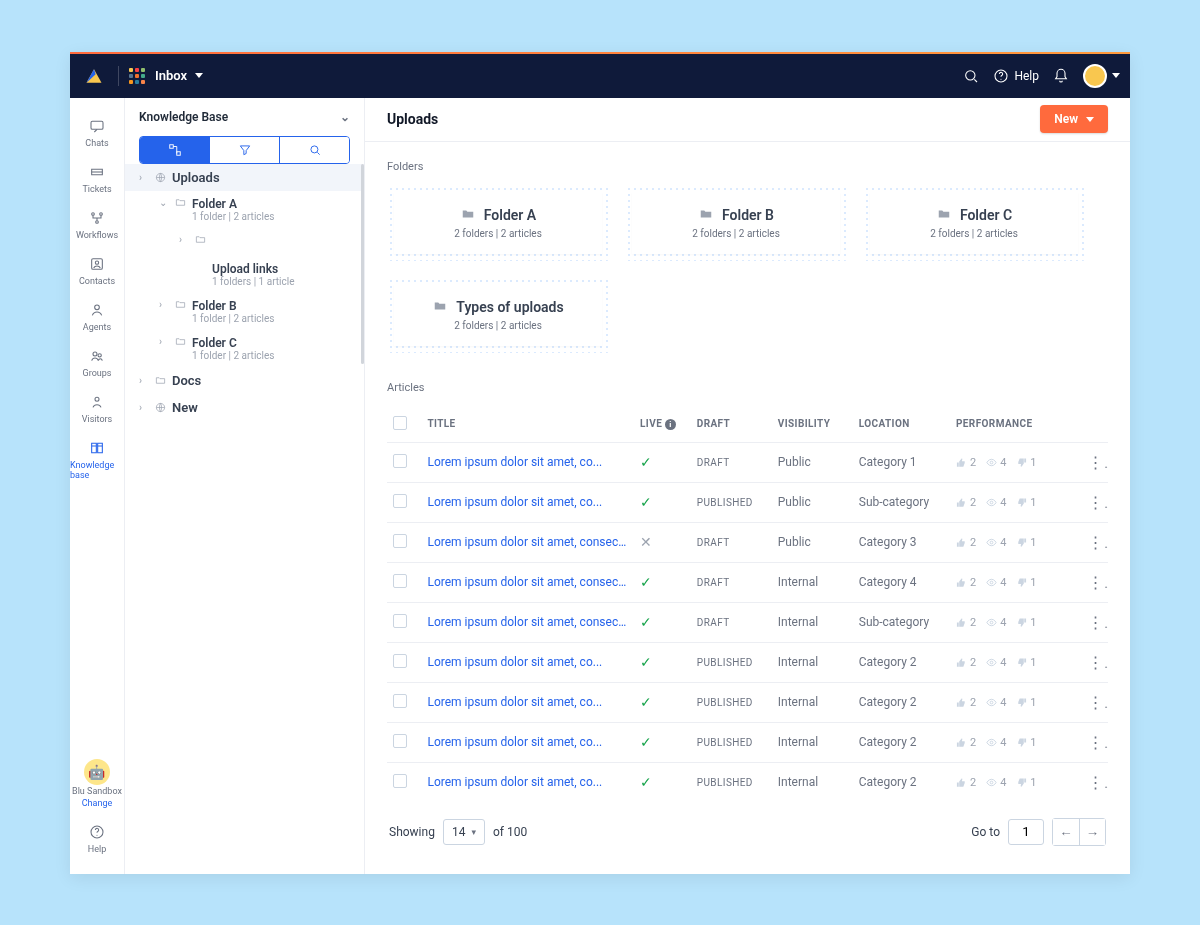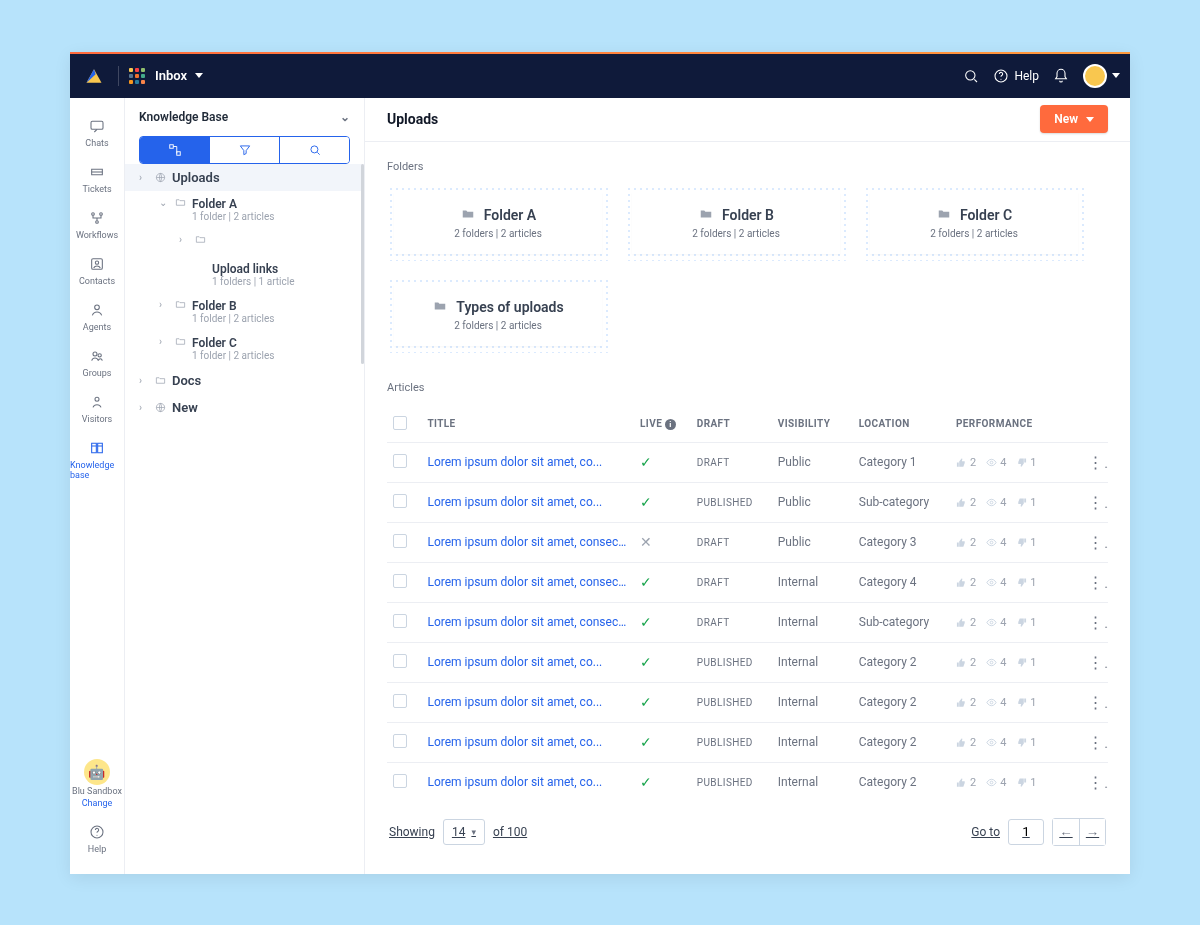--- a/index.html
+++ b/index.html
@@ -67,21 +67,21 @@
 .table th{ text-align:left; font-size:10px; color:#6b7280; font-weight:700; padding:10px 6px; letter-spacing:.4px; white-space:nowrap; overflow:hidden; text-overflow:ellipsis;}
 .table td{ padding:10px 6px; border-top:1px solid #eceef3; color:#6b7280; vertical-align:middle; white-space:nowrap; overflow:hidden; text-overflow:ellipsis;}
 .table td.link{ color:#2563eb; cursor:pointer;}
 .chk{ width:14px;height:14px;border:1.5px solid #cbd5e1;border-radius:2px; display:inline-block;}
 .live-ok{ color:#16a34a; font-size:14px;}
 .live-x{ color:#9ca3af; font-size:14px;}
 .status{ font-size:10px; letter-spacing:.4px; color:#6b7280;}
 .perf{ display:flex; align-items:center; gap:10px; color:#9ca3af; font-size:11px;}
 .perf span{display:flex;align-items:center; gap:3px;}
 .kebab{ color:#6b7280; cursor:pointer; font-size:16px; letter-spacing:1px;}
-.pager{ display:flex; align-items:center; padding:16px 2px 18px; font-size:12px; color:#374151; gap:8px;text-decoration:underline;}
+.pager{ display:flex; align-items:center; padding:16px 2px 18px; font-size:12px; color:#374151; gap:8px;}
 .select-box{ border:1px solid #cbd5e1; height:26px; padding:0 8px; display:inline-flex; align-items:center; gap:6px; border-radius:3px; cursor:pointer;}
 .pager .right{margin-left:auto; display:flex; align-items:center; gap:8px;}
 .page-input{ width:36px; height:26px; border:1px solid #cbd5e1; border-radius:3px; text-align:center;}
 .nav-btns{ border:1px solid #cbd5e1; border-radius:3px; display:flex;}
 .nav-btns button{ width:26px;height:26px;background:#fff;border:none;cursor:pointer;color:#6b7280;}
 .nav-btns button + button{border-left:1px solid #cbd5e1;}
 svg.ico{width:16px;height:16px;fill:none;stroke-width:1.6;}
 svg.ico14{width:14px;height:14px;}
 svg.ico12{width:11px;height:11px;}
 .tree-panel .scrollbar-hint{position:relative;}

